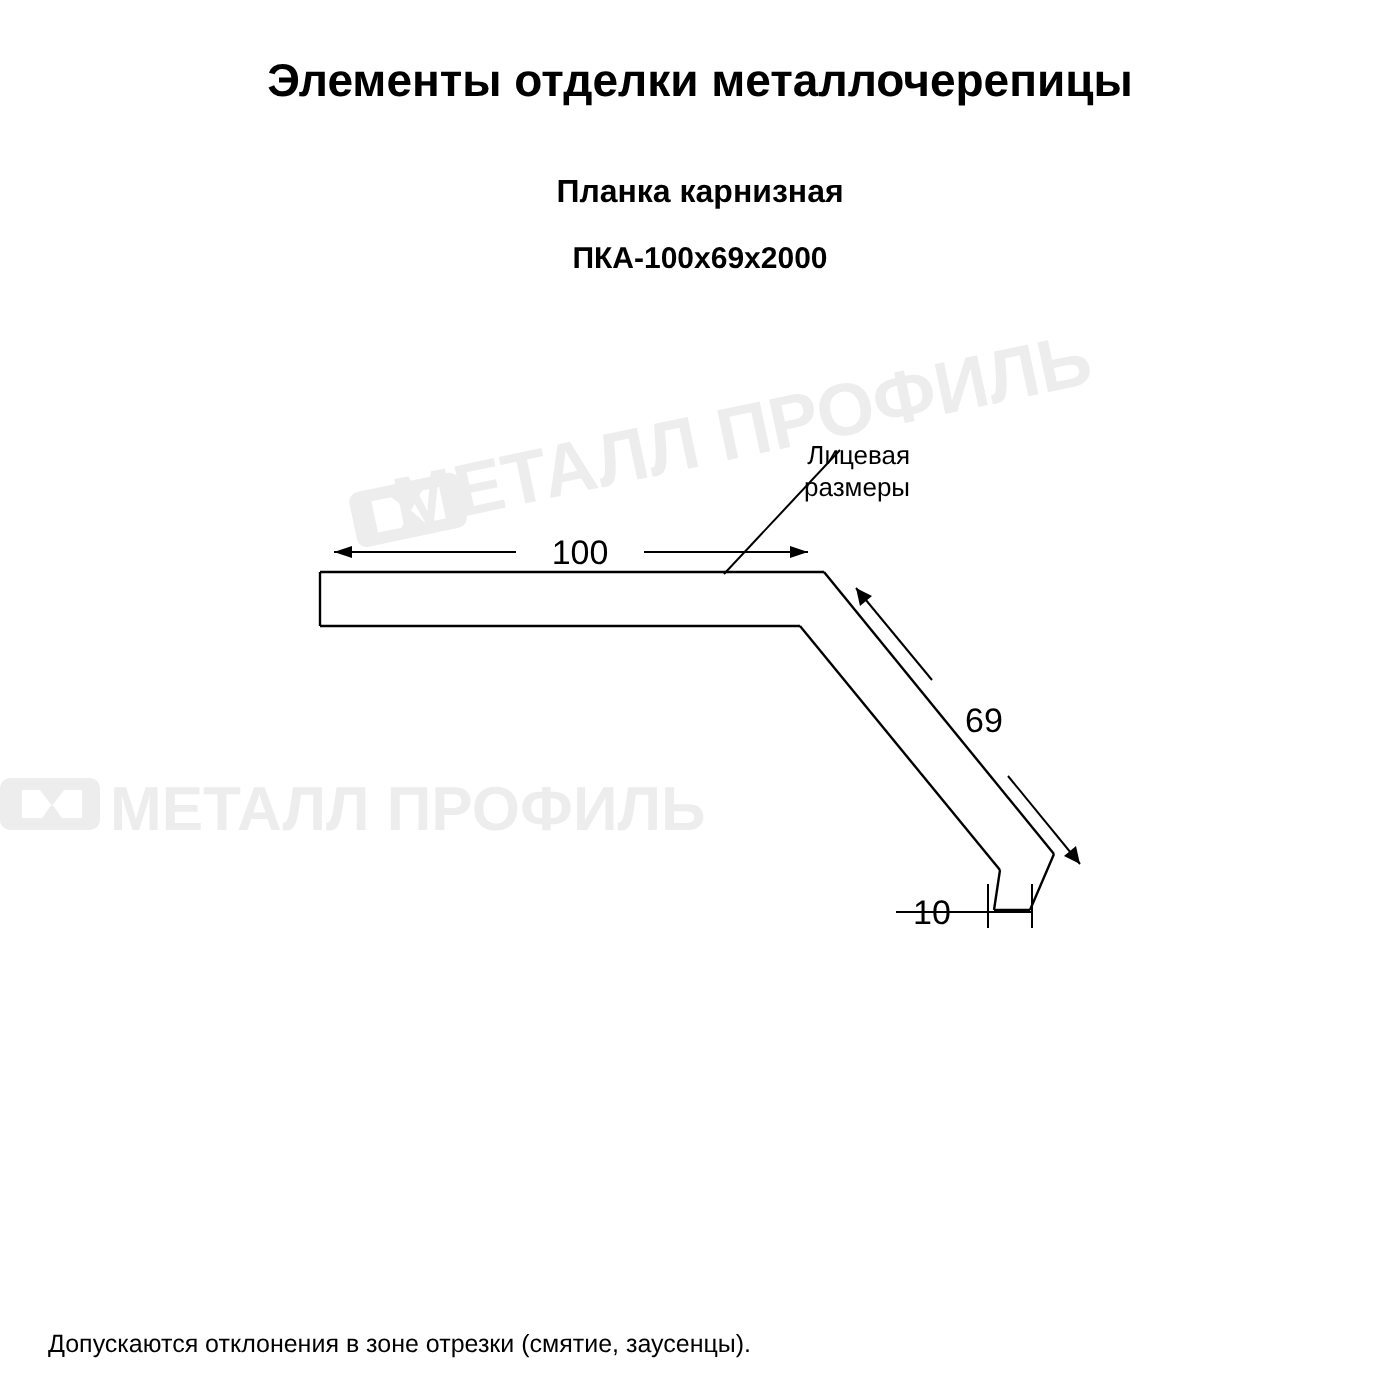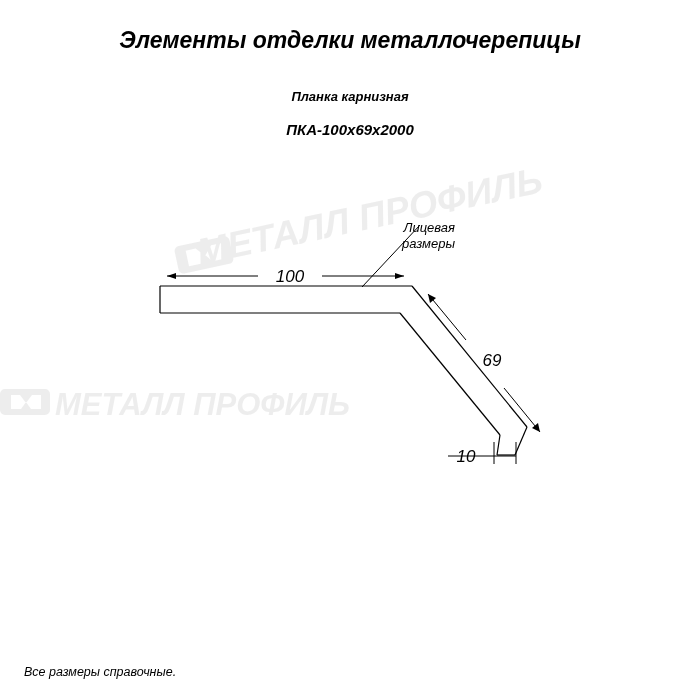--- a/index.html
+++ b/index.html
@@ -12,38 +12,37 @@
     background: #ffffff;
     font-family: "Liberation Sans", sans-serif;
     color: #000000;
     position: relative;
     overflow: hidden;
   }
   .page {
     position: relative;
     width: 656px;
     height: 700px;
-    font-style: italic;
   }
   .title-block {
     position: absolute;
     top: 26px;
     left: 0;
     width: 700px;
     text-align: center;
   }
   .main-title {
     font-size: 23px;
     font-weight: bold;
     letter-spacing: 0px;
     line-height: 28px;
     margin: 0;
   }
   .sub-title {
-    font-size: 13px;
+    font-size: 16px;
     font-weight: bold;
     margin: 0;
     padding-top: 31px;
     line-height: 24px;
   }
   .code-title {
     font-size: 15px;
     font-weight: bold;
     margin: 0;
     padding-top: 9px;
@@ -159,16 +158,16 @@
 
     </svg>
 
     <div class="label-face" style="left:402px; top:50px;">
       <div>Лицевая</div>
       <div>размеры</div>
     </div>
   </div>
 
   <div class="footer">
-    <div>Все размеры справочные.</div>
+    <div>Допускаются отклонения в зоне отрезки (смятие, заусенцы).</div>
   </div>
 
 </div>
 
 </body></html>

